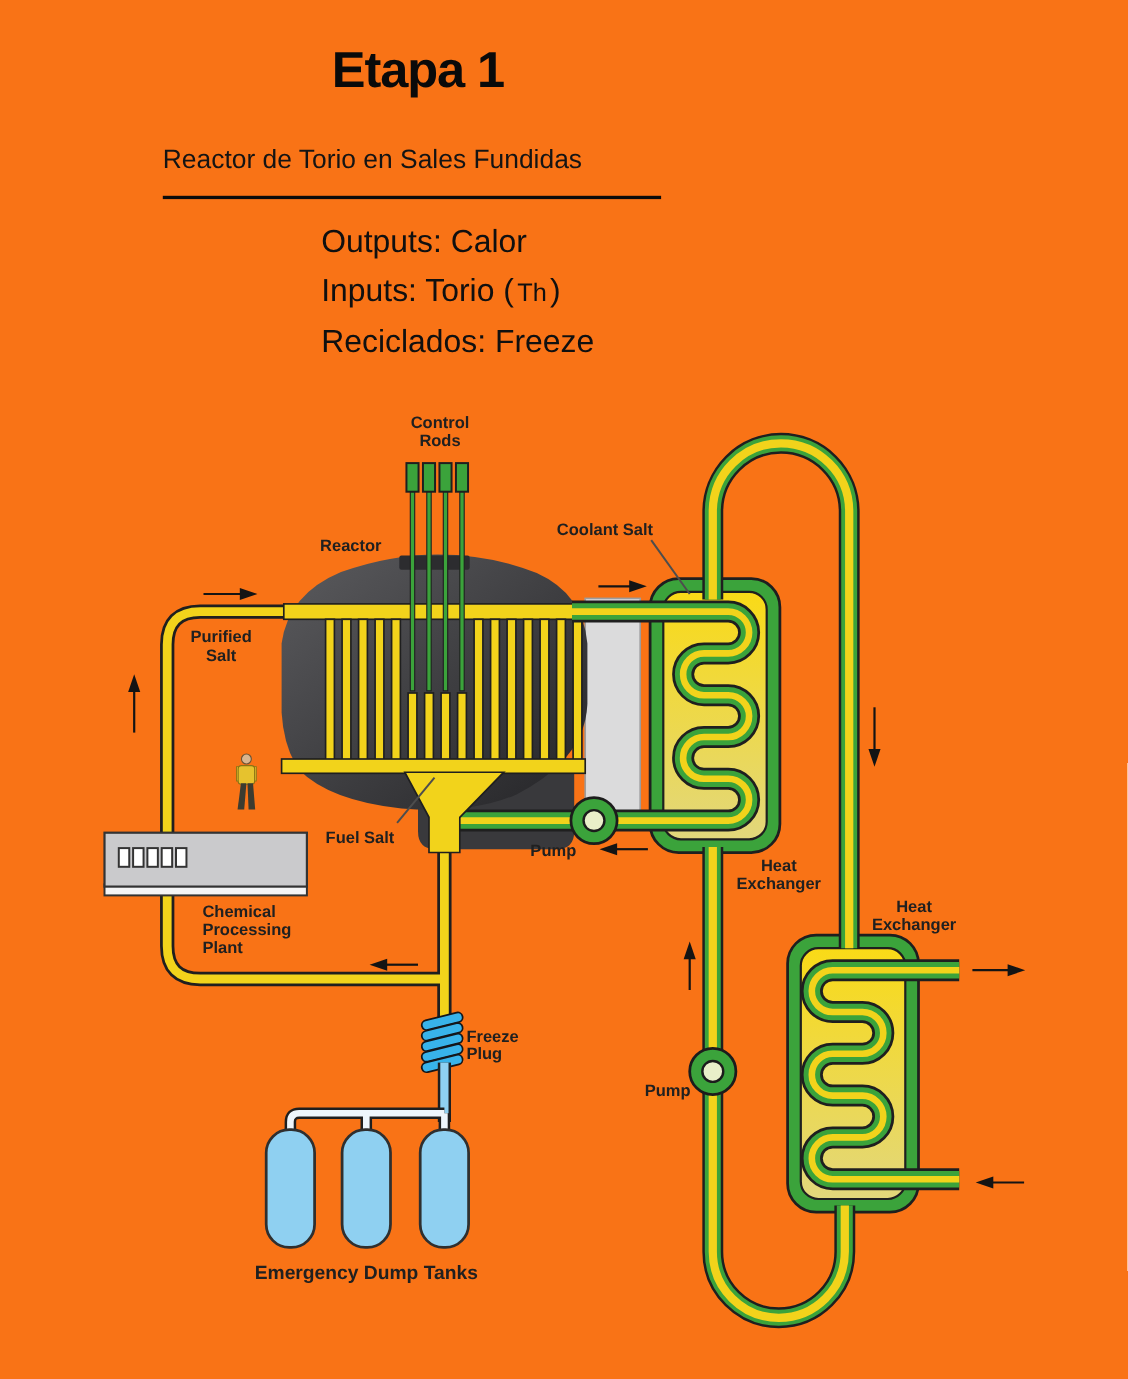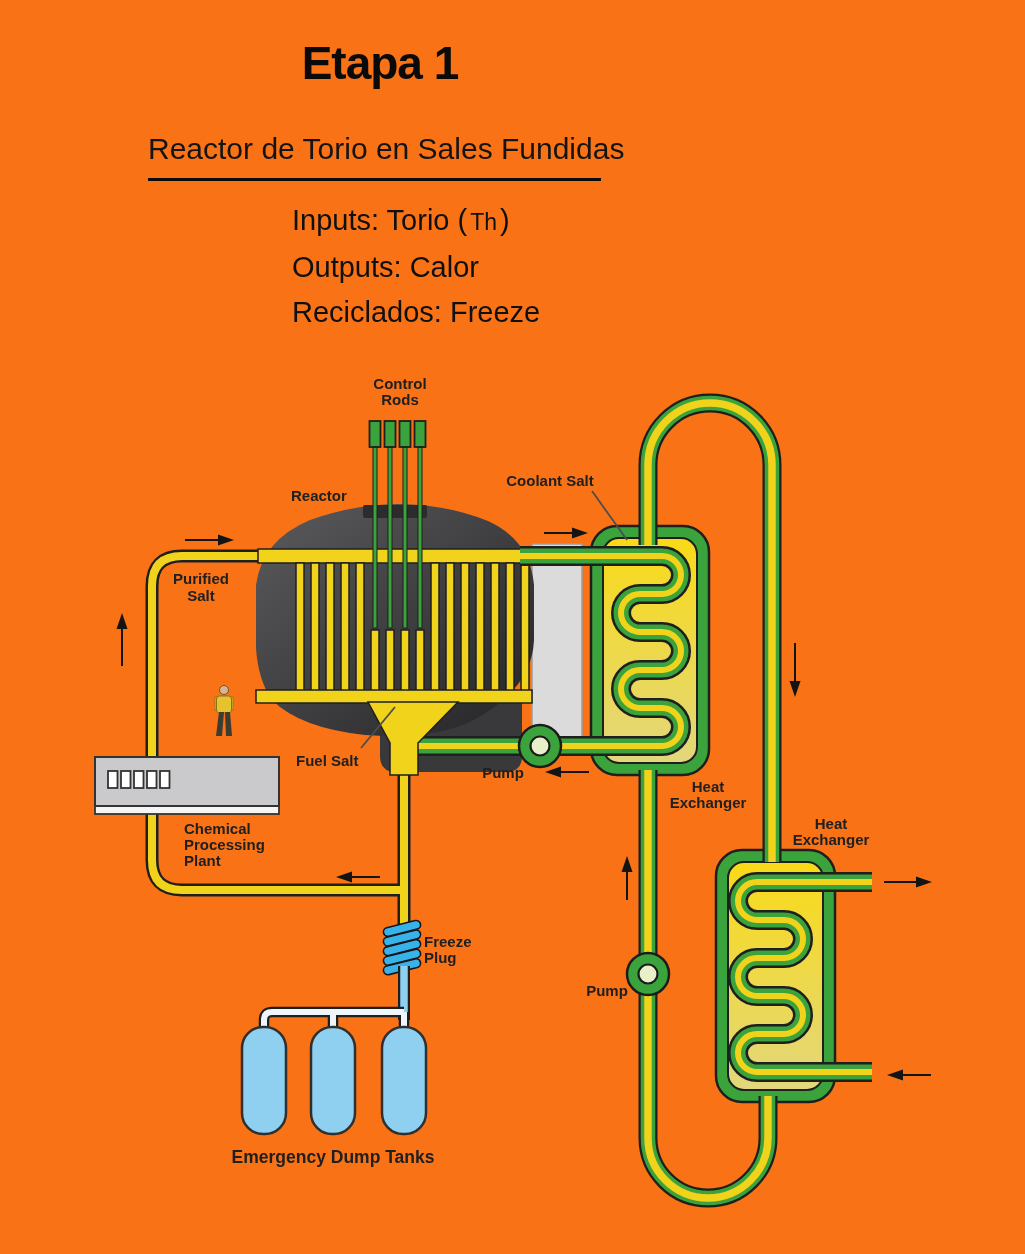--- a/index.html
+++ b/index.html
@@ -1,21 +1,21 @@
 <!DOCTYPE html>
 <html style="--pipe-yellow: #F2D31B; --green: #3BA33B; --outline: #1F1F1F; --hx-yellow-top: #F9DA17; --hx-yellow-bottom: #E2D77C; --reactor-dark: #242427; --reactor-light: #5B5B5E; --slab-gray: #DBDBDC; --building-gray: #CACACC; --tank-blue: #8FD0F1; --plug-blue: #38B3EA;"><head>
 <meta charset="utf-8">
 <style>
   html,body{margin:0;padding:0;background:#ffffff;}
   #stage{position:relative;width:1025px;height:1254px;background:#f97316;overflow:hidden;
          font-family:"Liberation Sans",sans-serif;color:#0d0d0d;}
   .abs{position:absolute;}
   #title{left:240px;top:36px;width:280px;text-align:center;font-size:46px;font-weight:bold;
          letter-spacing:-1px;color:#0a0a0a;}
-  #subtitle{left:148px;top:132px;font-size:30px;color:#141414;white-space:nowrap;}
+  #subtitle{left:148px;top:132px;font-size:24px;color:#141414;white-space:nowrap;}
   #subtitle-rule{left:148px;top:178px;width:453px;height:3px;background:#0b0b0b;}
   #io-block{left:292px;top:198px;font-size:29px;color:#101010;line-height:45px;white-space:nowrap;}
   #io-block .th-sym{font-size:23px;padding:0 3px;}
   svg text{font:bold 15px "Liberation Sans",sans-serif;fill:#202020;}
   svg .lblBig{font:bold 17.5px "Liberation Sans",sans-serif;}
   .pipeD{stroke:var(--outline,#1f1f1f);fill:none;}
   .pipeG{stroke:var(--green,#3ba33b);fill:none;}
   .pipeY{stroke:var(--pipe-yellow,#f2d31b);fill:none;}
   .pipeBlu{stroke:var(--tank-blue,#a6dcf5);fill:none;}
   .pipeW{stroke:#eef6fc;fill:none;}
@@ -29,22 +29,22 @@
 </style>
 </head>
 <body>
 
 <div id="stage">
 
   <div id="title" class="abs">Etapa 1</div>
   <div id="subtitle" class="abs">Reactor de Torio en Sales Fundidas</div>
   <div id="subtitle-rule" class="abs"></div>
   <div id="io-block" class="abs">
+    <div>Outputs: Calor</div>
     <div><span>Inputs: Torio (</span><span class="th-sym">Th</span><span>)</span></div>
-    <div>Outputs: Calor</div>
     <div>Reciclados: Freeze</div>
   </div>
 
   <svg class="abs" style="left:0;top:0" width="1025" height="1254" viewBox="0 0 1025 1254">
     <defs>
       <linearGradient id="gHX" x1="0" y1="0" x2="0" y2="1">
         <stop offset="0" style="stop-color:var(--hx-yellow-top,#F9DA17)"></stop>
         <stop offset="1" style="stop-color:var(--hx-yellow-bottom,#E2D77C)"></stop>
       </linearGradient>
       <linearGradient id="gR" x1="0" y1="0" x2="1" y2="1">

